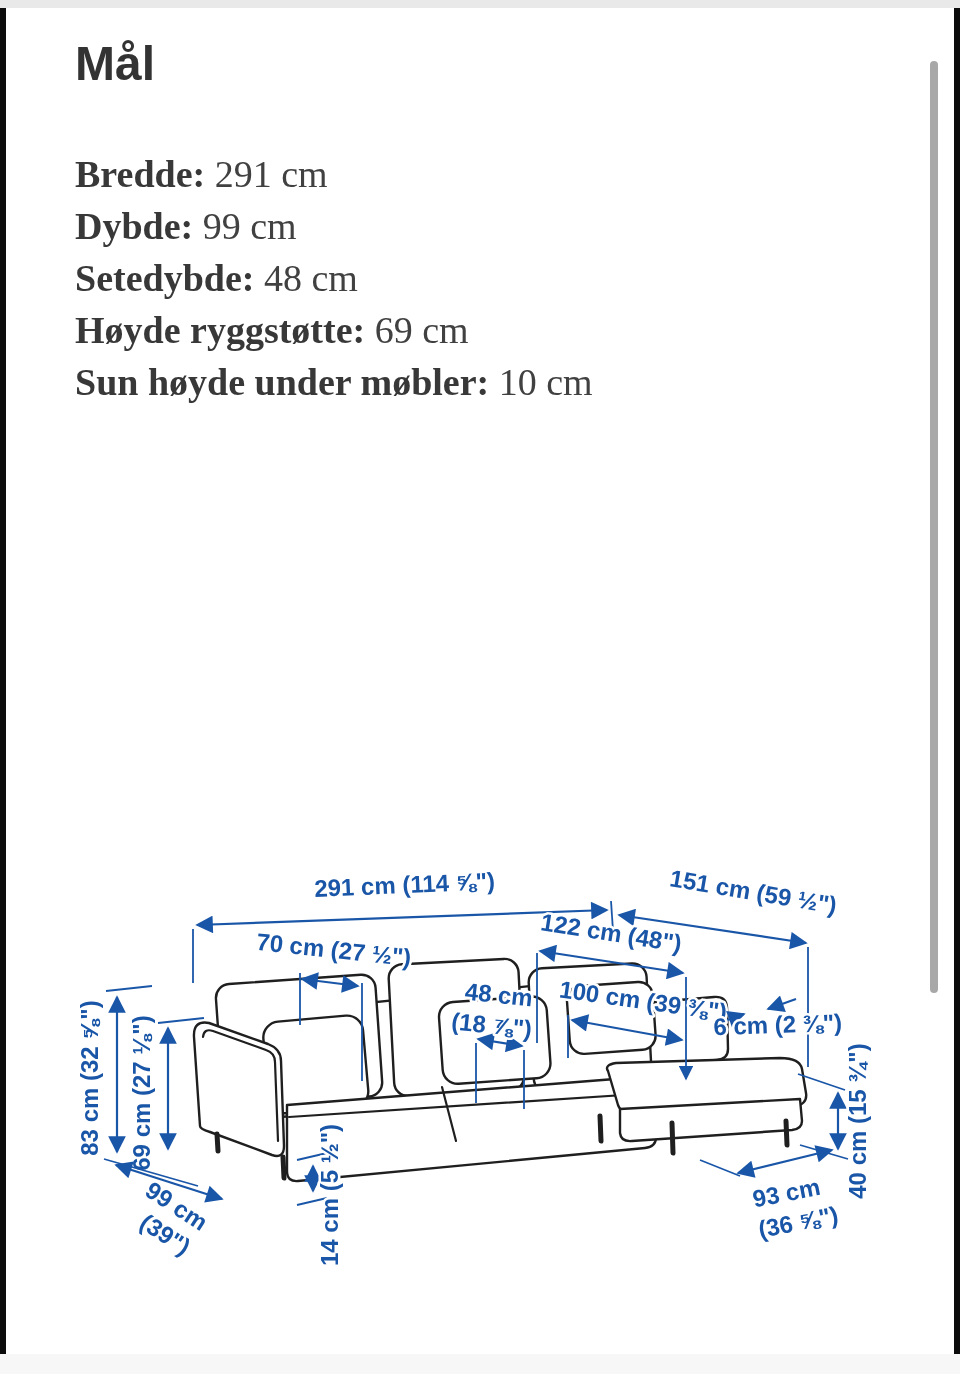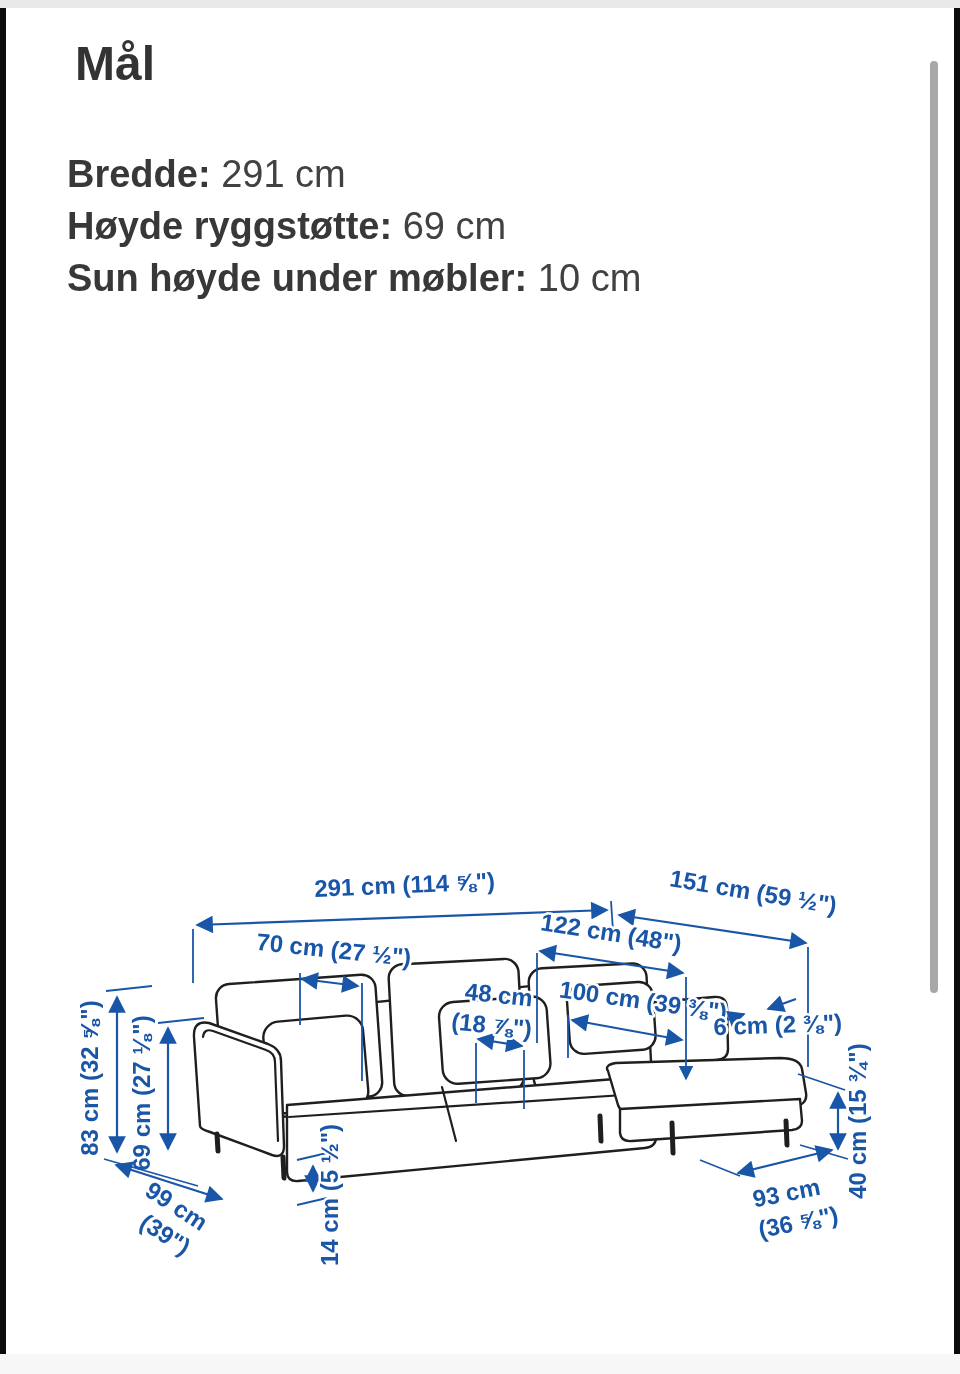--- a/index.html
+++ b/index.html
@@ -12,21 +12,21 @@
   .letterbox.right{left:954px;width:6px;}
   .bottom-strip{position:absolute;left:0;top:1346px;width:960px;height:28px;background:#f7f7f7;}
   .scrollbar-thumb{
     position:absolute;left:930px;top:53px;width:8px;height:932px;
     background:#a8a8a8;border-radius:4px;
   }
   .page-title{
     position:absolute;left:75px;top:26px;margin:0;
     font-size:48px;line-height:60px;font-weight:700;color:#333333;
   }
-  .specs{position:absolute;left:67px;top:140px;width:820px;}
+  .specs{position:absolute;left:75px;top:140px;width:820px;font-family:Liberation Serif, serif;}
   .spec-row{
     font-size:38px;line-height:52px;color:#3d3d3d;white-space:nowrap;
   }
   .spec-row .lbl{font-weight:700;color:#383838;}
   .spec-row .val{font-weight:400;color:#414141;}
   .diagram{position:absolute;left:0;top:845px;width:960px;height:430px;}
   .diagram .dim-line{stroke:#1a56a8;stroke-width:2.2;fill:none;}
   .diagram .ext-line{stroke:#1a56a8;stroke-width:1.8;fill:none;}
   .diagram text{
     font-family:"Liberation Sans",sans-serif;font-size:24px;font-weight:700;
@@ -40,20 +40,22 @@
 </style>
 </head>
 <body>
 
 <div class="screen">
 
   <h1 class="page-title">Mål</h1>
 
   <div class="specs">
     <div class="spec-row"><span class="lbl">Bredde:</span> <span class="val">291 cm</span></div>
+    <div class="spec-row"><span class="lbl">Dybde:</span> <span class="val">99 cm</span></div>
+    <div class="spec-row"><span class="lbl">Setedybde:</span> <span class="val">48 cm</span></div>
     <div class="spec-row"><span class="lbl">Høyde ryggstøtte:</span> <span class="val">69 cm</span></div>
     <div class="spec-row"><span class="lbl">Sun høyde under møbler:</span> <span class="val">10 cm</span></div>
   </div>
 
   <svg class="diagram" viewBox="0 0 960 430">
     <defs>
       <marker id="ah" viewBox="0 0 10 10" refX="9" refY="5" markerWidth="9" markerHeight="8" orient="auto-start-reverse">
         <path d="M0,0 L10,5 L0,10 Z" fill="#1a56a8"></path>
       </marker>
     </defs>

